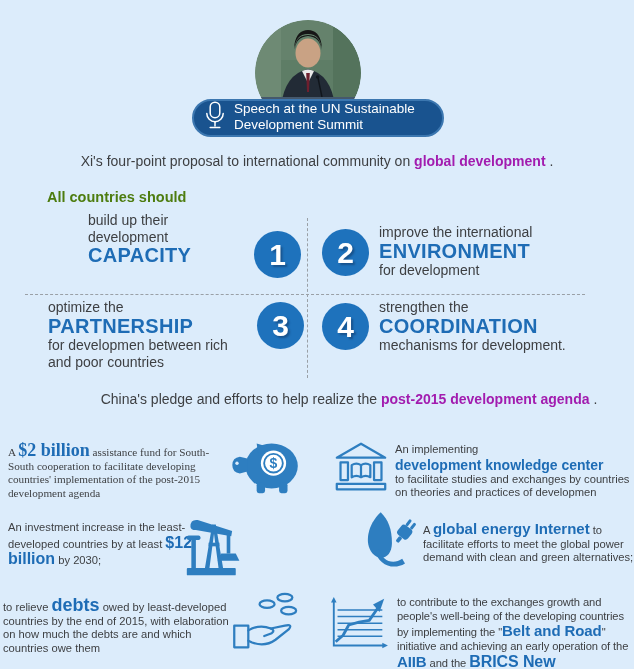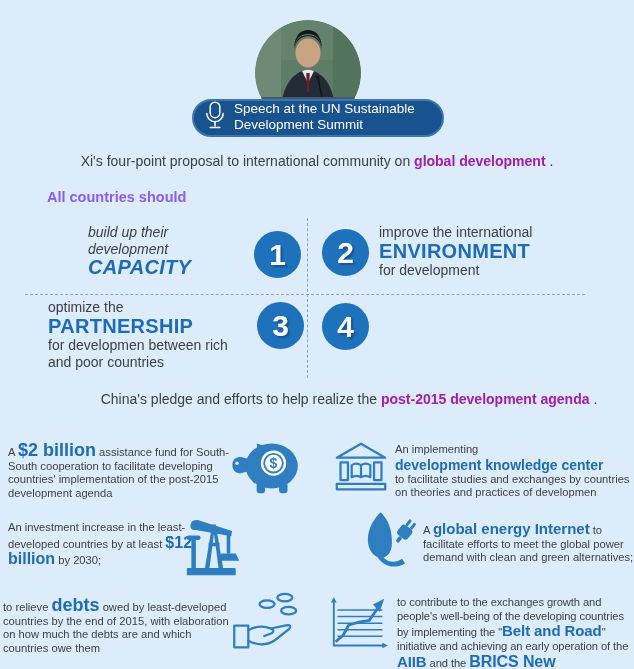--- a/index.html
+++ b/index.html
@@ -14,21 +14,21 @@
   
   .banner{
     left:192px;top:99px;width:252px;height:38px;border-radius:20px;
     background:#19538f;border:2px solid #3c77b0;box-sizing:border-box;
     display:flex;align-items:flex-start;gap:9px;padding-left:11px;z-index:5;
   }
   .banner-text{color:#fff;font-size:13.5px;line-height:1.2;}
   
   .intro{left:0;top:153px;width:634px;text-align:center;font-size:14px;color:#3d3f42;}
   .hl{font-weight:bold;color:#a21caf;}
-  .section-head{left:47px;top:189px;font-size:14.5px;font-weight:bold;color:#8b5cf6;}
+  .section-head{left:47px;top:189px;font-size:14.5px;font-weight:bold;color:#4d7c0f;}
   
   .small{font-size:14px;color:#3d3f42;line-height:1.18;}
   .kw{font-size:20px;font-weight:bold;color:#1e6cb5;line-height:1.08;letter-spacing:.3px;}
   .numc{
     width:47px;height:47px;border-radius:50%;background:#1e72bc;color:#fff;
     font-size:30px;font-weight:bold;display:flex;align-items:center;justify-content:center;
     text-shadow:2px 2px 2px rgba(15,45,85,.45);
   }
   .vline{left:307px;top:218px;height:160px;width:0;border-left:1px dashed #9aa0a6;}
   .hline{left:25px;top:294px;width:560px;height:0;border-top:1px dashed #9aa0a6;}
@@ -86,21 +86,21 @@
 
   <div class="abs intro">
     <span>Xi's four-point proposal to international community on </span><span class="hl">global development</span><span> .</span>
   </div>
 
   <div class="abs section-head">All countries should</div>
 
   <div class="abs vline"></div>
   <div class="abs hline"></div>
 
-  <div class="abs" style="left:88px;top:224px;font-style:italic;">
+  <div class="abs" style="left:88px;top:212px;">
     <div class="small">build up their</div>
     <div class="small">development</div>
     <div class="kw">CAPACITY</div>
   </div>
   <div class="abs numc" style="left:254px;top:231px;">1</div>
 
   <div class="abs numc" style="left:322px;top:229px;">2</div>
   <div class="abs" style="left:379px;top:224px;">
     <div class="small">improve the international</div>
     <div class="kw">ENVIRONMENT</div>
@@ -109,26 +109,31 @@
 
   <div class="abs" style="left:48px;top:299px;">
     <div class="small">optimize the</div>
     <div class="kw">PARTNERSHIP</div>
     <div class="small">for developmen between rich</div>
     <div class="small">and poor countries</div>
   </div>
   <div class="abs numc" style="left:257px;top:302px;">3</div>
 
   <div class="abs numc" style="left:322px;top:303px;">4</div>
+  <div class="abs" style="left:379px;top:299px;">
+    <div class="small">strengthen the</div>
+    <div class="kw">COORDINATION</div>
+    <div class="small">mechanisms for development.</div>
+  </div>
 
   <div class="abs centerline">
     <span>China's pledge and efforts to help realize the </span><span class="hl">post-2015 development agenda</span><span> .</span>
   </div>
 
-  <div class="abs p-small" style="left:8px;top:441px;width:225px;">
+  <div class="abs p-small" style="left:8px;top:441px;width:225px;font-family:Liberation Serif, serif;">
     <span>A </span><span class="p-big sz18">$2 billion</span><span> assistance fund for South-South cooperation to facilitate developing countries' implementation of the post-2015 development agenda</span>
   </div>
   <div class="abs" style="left:228px;top:437px;">
     <svg width="76" height="58" viewBox="0 0 80 62">
       <g fill="#2e7ec0">
         <ellipse cx="46" cy="31" rx="28" ry="24"></ellipse>
         <path d="M30 7 L44 11 L32 20 Z"></path>
         <path d="M12 21 q-8 1 -8 9 q0 8 8 9 l8 -2 l0 -14 Z"></path>
         <rect x="30" y="49" width="9" height="11" rx="2.5"></rect>
         <rect x="54" y="49" width="9" height="11" rx="2.5"></rect>

